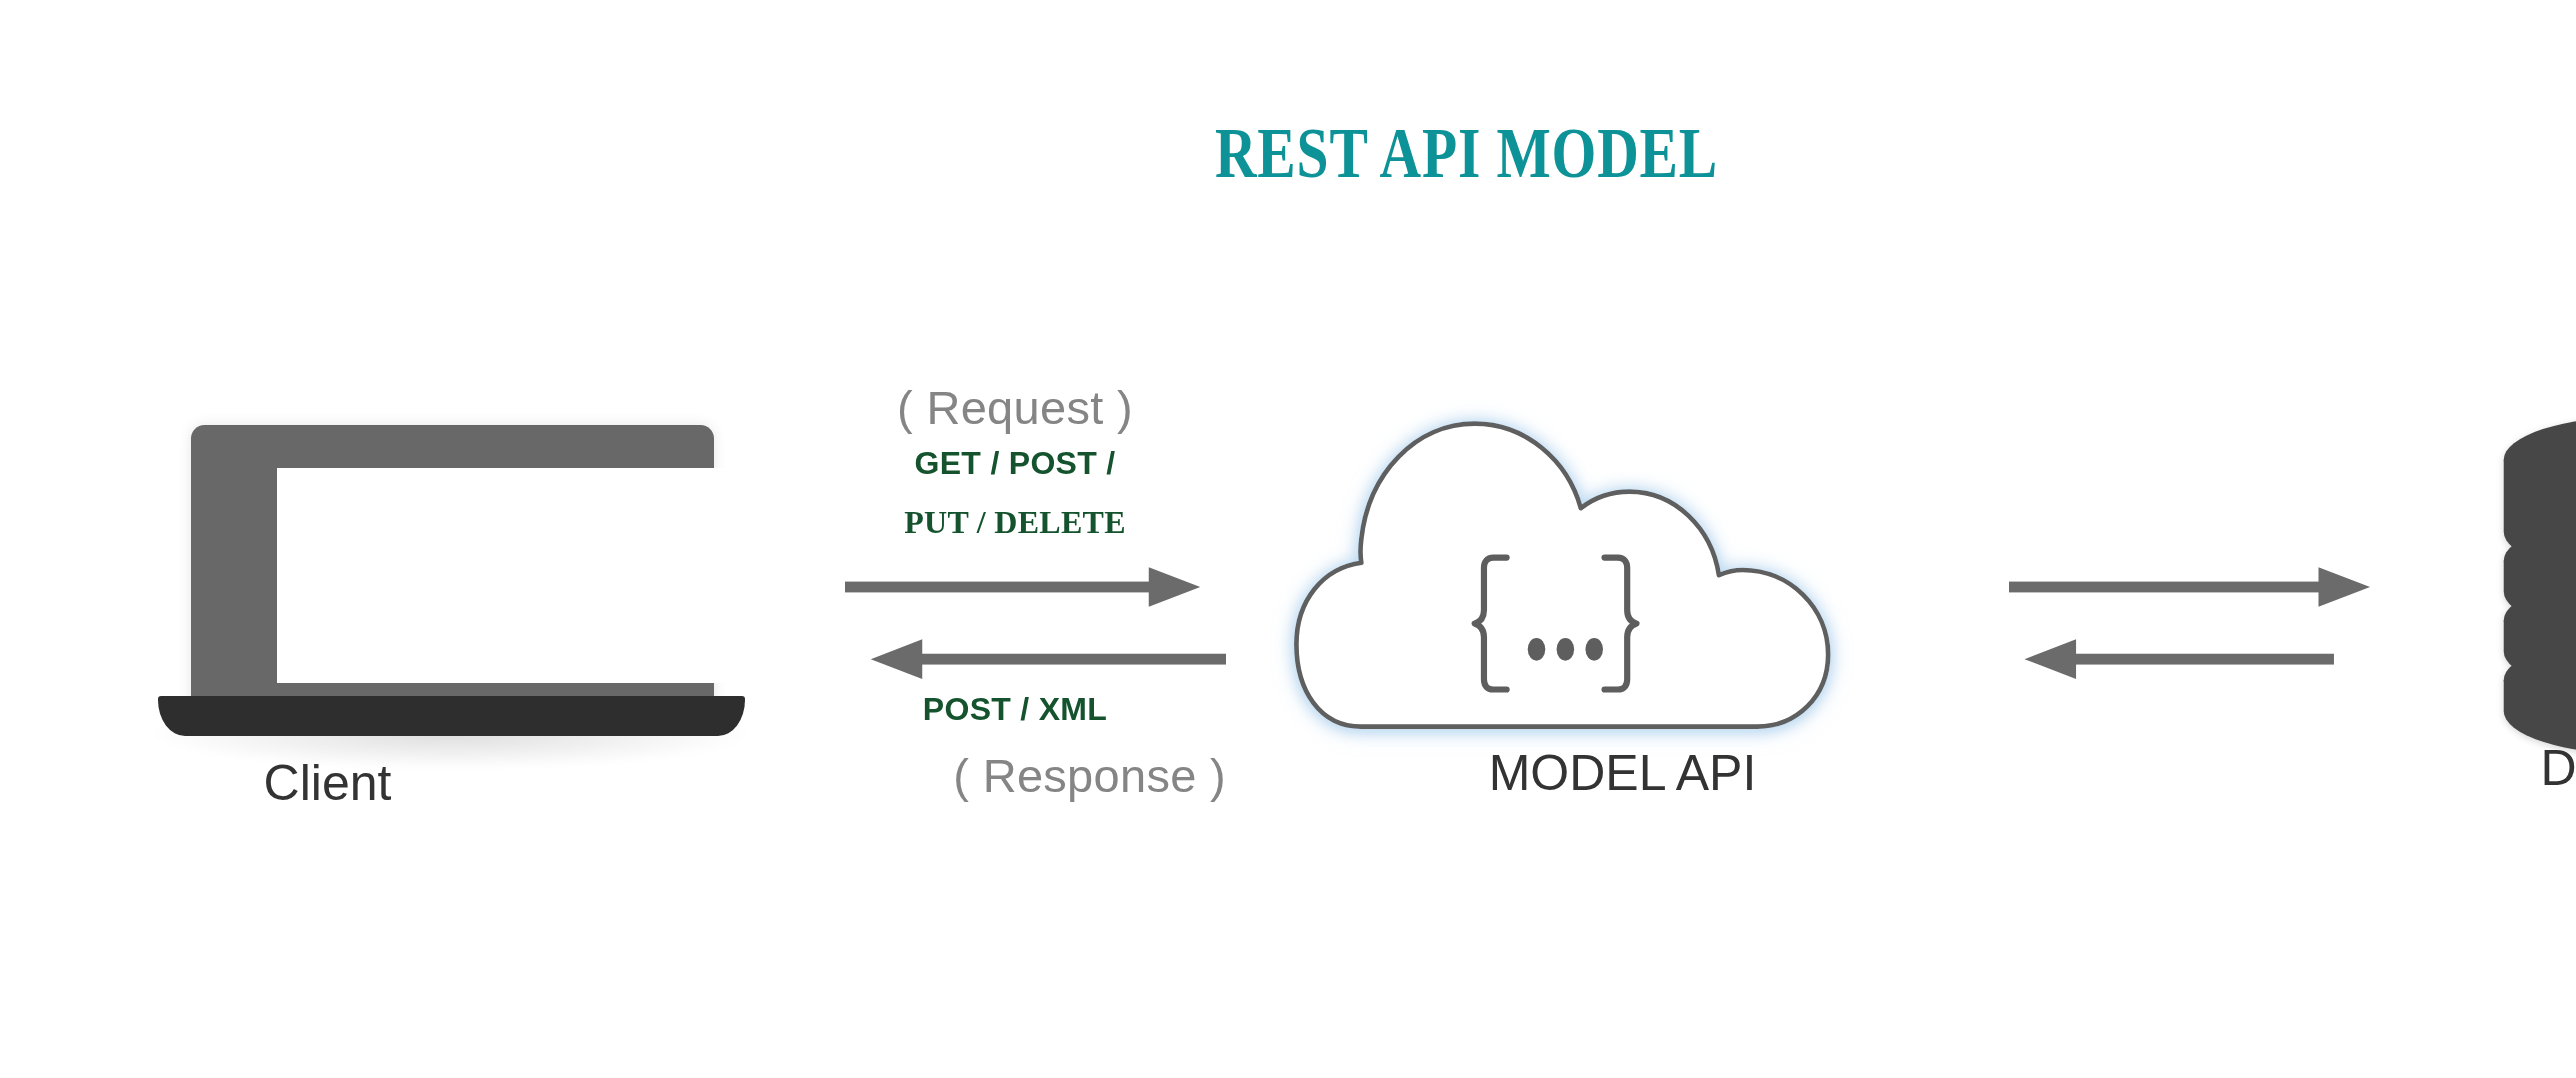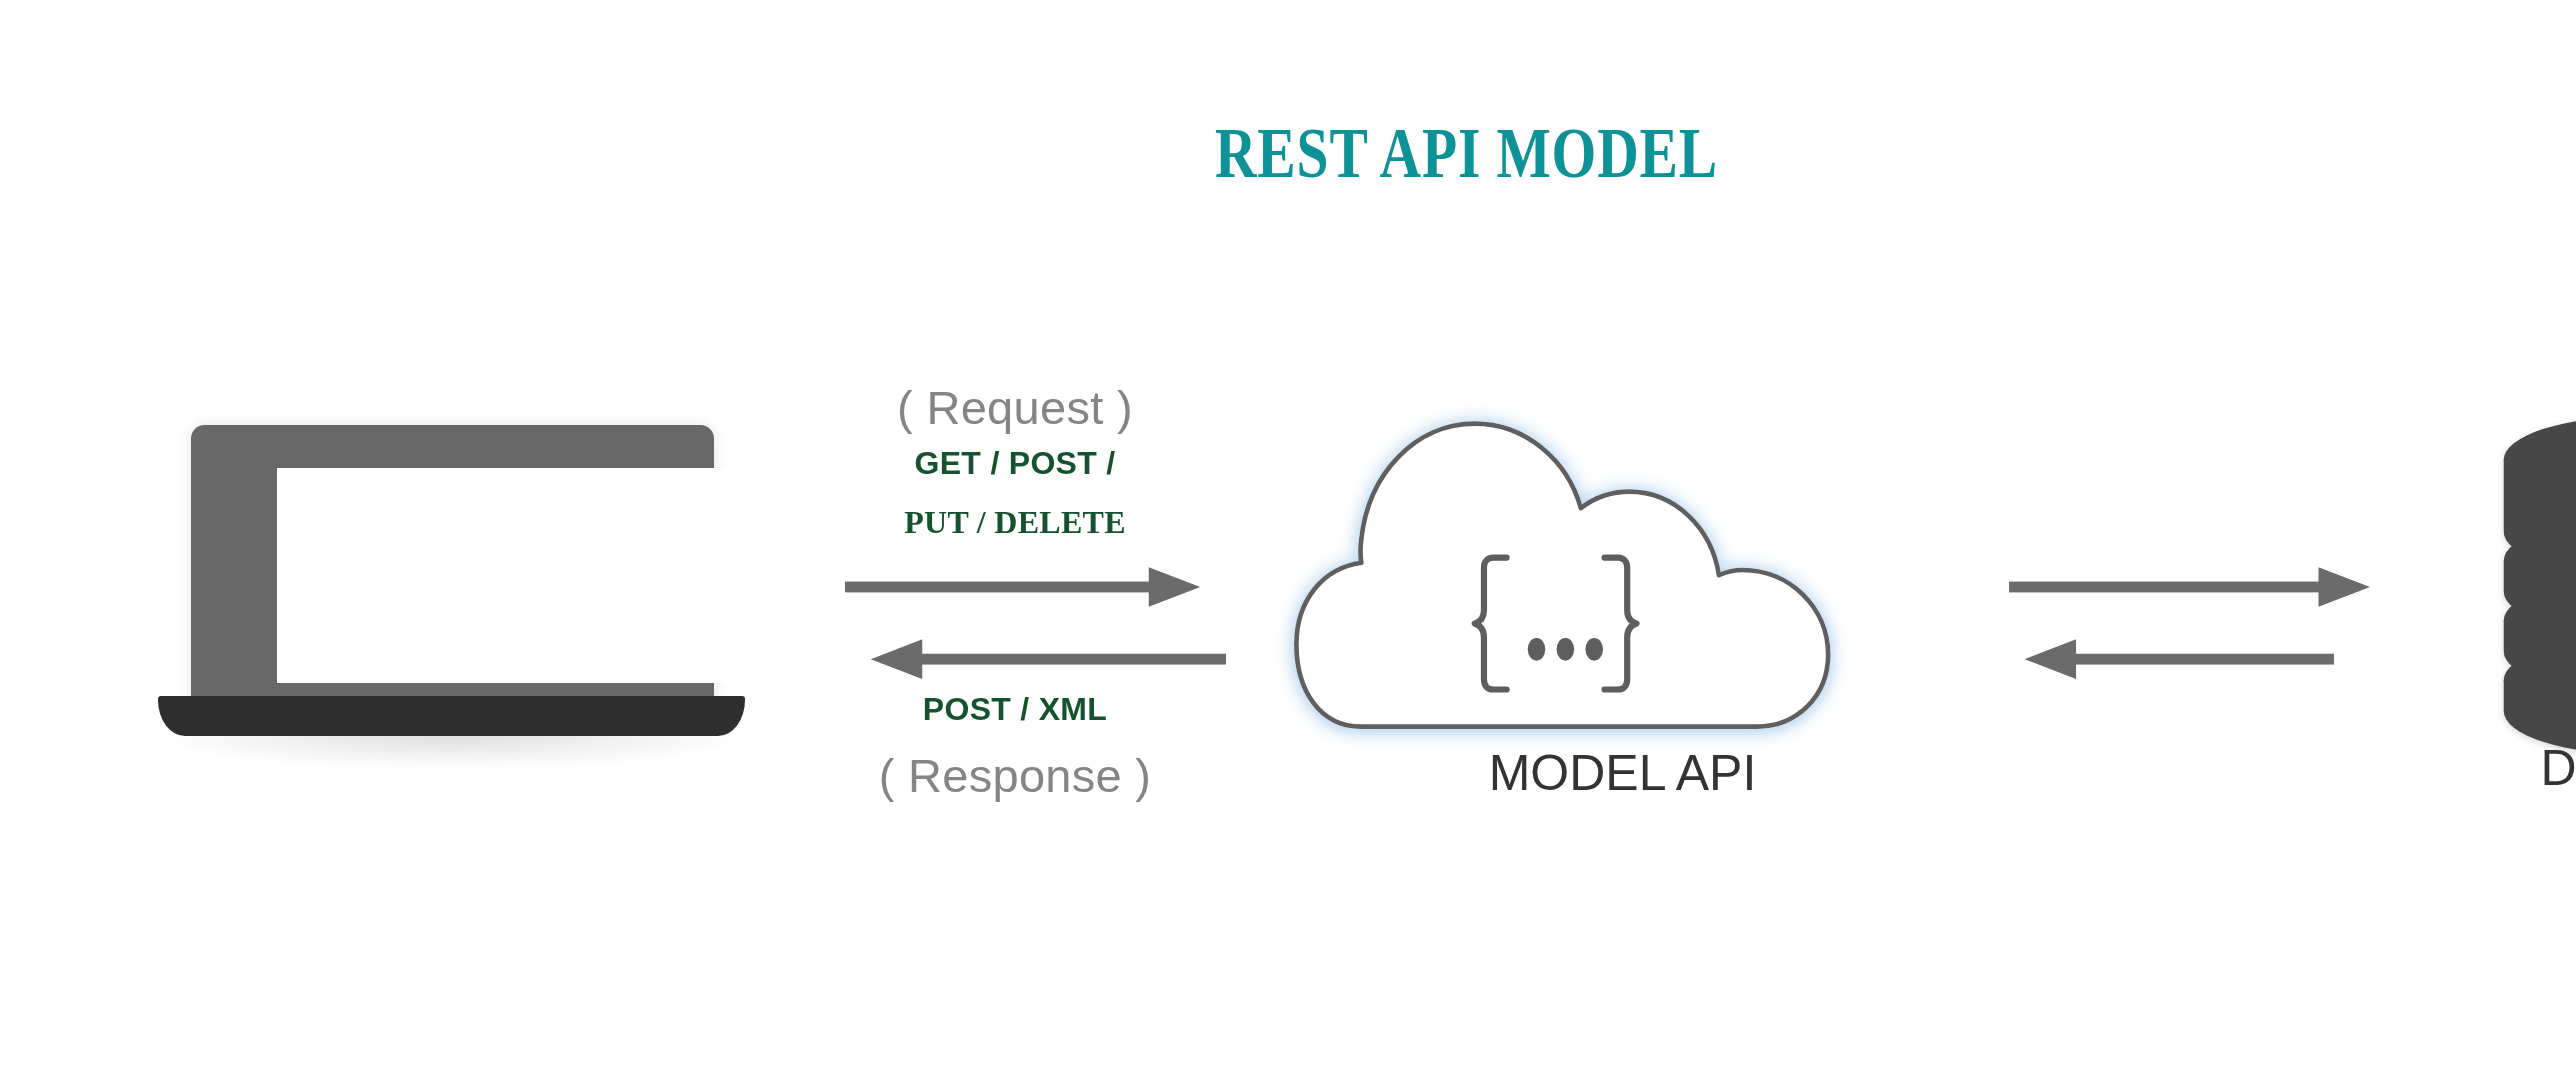--- a/index.html
+++ b/index.html
@@ -167,34 +167,35 @@
   .edge-label.accent {
     color: #14532d;
     font-weight: 700;
     font-size: 32px;
     letter-spacing: 0.3px;
   }
   #label-request    { left: 804px; top: 384px; }
   #label-methods-1  { left: 804px; top: 447px; }
   #label-methods-2  { left: 804px; top: 506px; font-family: Liberation Serif, serif; }
   #label-format     { left: 804px; top: 693px; }
-  #label-response   { left: 804px; top: 752px; }
+  #label-response   { left: 804px; top: 752px; text-align: right; }
 </style>
 </head>
 <body>
 
 <div id="diagram-title">REST API MODEL</div>
 
 <div class="node" id="client-node">
   <div class="laptop-shadow"></div>
   <div class="laptop-lid">
     <div class="laptop-screen"></div>
     <div class="laptop-camera"></div>
   </div>
   <div class="laptop-base"></div>
+  <div class="node-label" id="client-label">Client</div>
 </div>
 
 <div class="arrow-group" id="arrows-left">
   <svg class="arrow-svg" viewBox="0 0 740 260" preserveAspectRatio="none">
 
     <g>
       <rect x="0" y="38" width="610" height="21" fill="#6b6b6b"></rect>
       <polygon points="590,10 690,48.5 590,87" fill="#6b6b6b"></polygon>
     </g>
 

